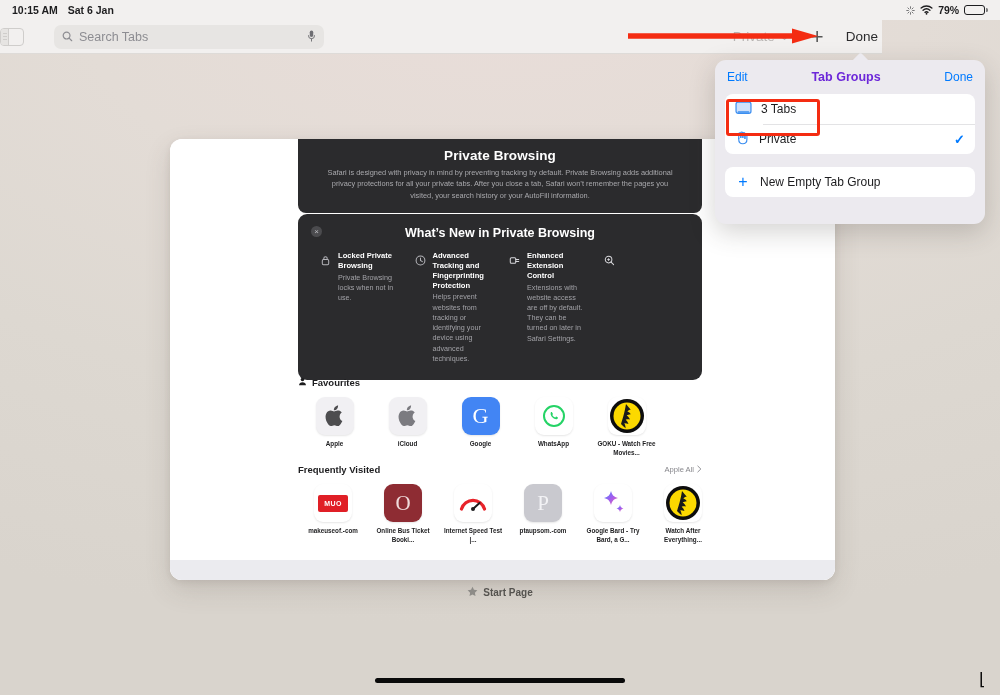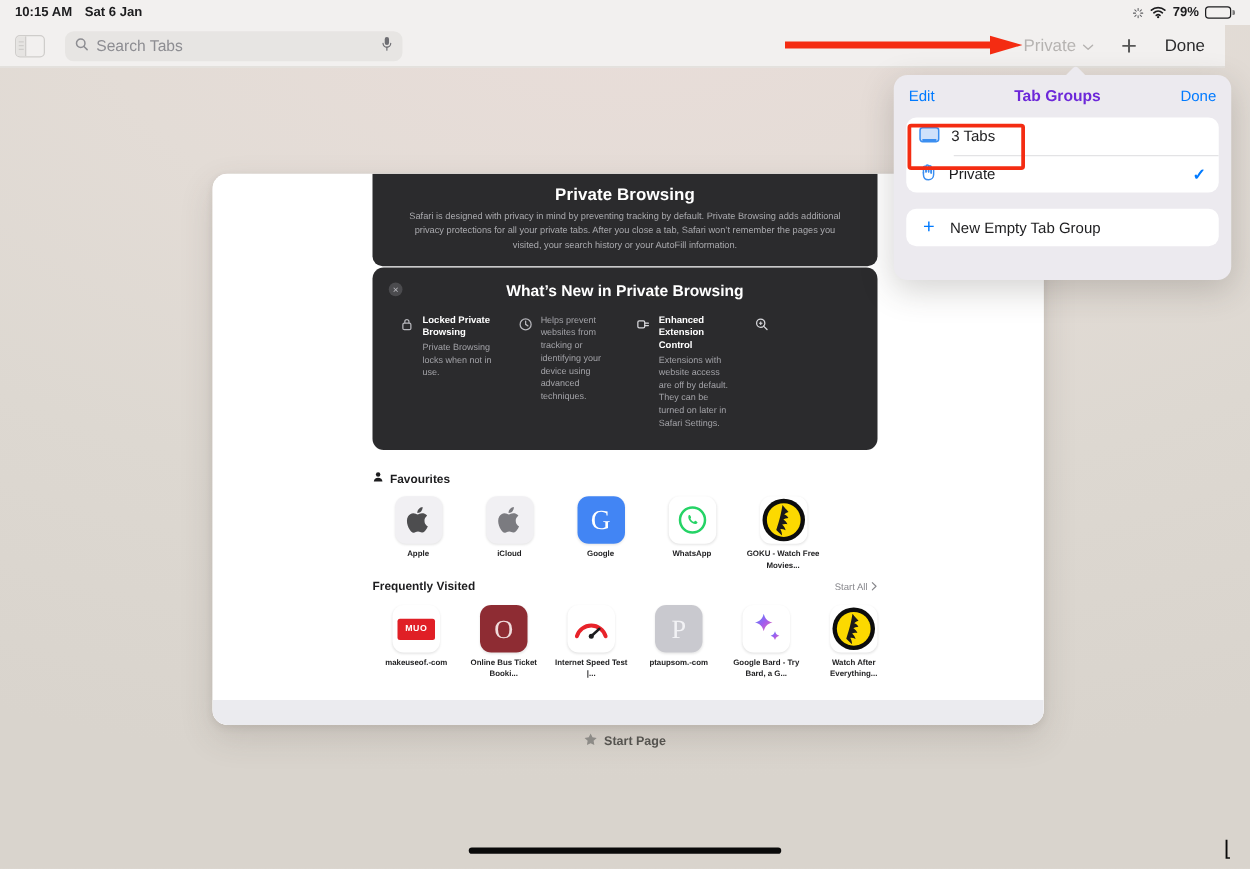--- a/index.html
+++ b/index.html
@@ -36,23 +36,23 @@
     border-radius: 3px; padding: 1.2px; position: relative;
   }
   .battery-fill { height: 100%; width: 79%; background: #1d1d1f; border-radius: 1.3px; }
   .battery-cap {
     width: 1.8px; height: 4px; background: #1d1d1f; opacity:.55;
     border-radius: 0 1.5px 1.5px 0; margin-left: 1px;
   }
 
   
   #toolbar {
-    position: absolute; left: 0; top: 20px; width: 980px; height: 34px;
+    position: absolute; left: 0; top: 20px; width: 882px; height: 34px;
     background: #f2f0ef;
-    display: flex; align-items: center; padding: 0 12px; gap: 0;
+    display: flex; align-items: center; padding: 0 0; gap: 14px;
     border-bottom: 0.5px solid #dedbd8;
   }
   #sidebar-toggle {
     width: 24px; height: 18px; flex: none;
     border: 1.6px solid #cfcdcb; border-radius: 4px;
     display: flex; overflow: hidden;
   }
   #sidebar-toggle .st-left {
     width: 8px; background: #e6e4e2; border-right: 1.6px solid #cfcdcb;
     display: flex; flex-direction: column; justify-content: center;
@@ -320,20 +320,21 @@
         </div>
 
         <div class="wn-item">
           <span class="wn-ico">
             <svg width="11" height="11" viewBox="0 0 12 12">
                 <circle cx="6" cy="6" r="4.8" fill="none" stroke="#b6b6bb" stroke-width="1.1"></circle>
                 <path d="M6 3.2V6l2 1.3" fill="none" stroke="#b6b6bb" stroke-width="1.1" stroke-linecap="round"></path>
               </svg>
           </span>
           <div>
+            <div class="wn-title">Advanced Tracking and Fingerprinting Protection</div>
             <div class="wn-desc">Helps prevent websites from tracking or identifying your device using advanced techniques.</div>
           </div>
         </div>
 
         <div class="wn-item">
           <span class="wn-ico">
             <svg width="11" height="11" viewBox="0 0 12 12">
                 <rect x="1.4" y="3" width="6" height="6" rx="1.2" fill="none" stroke="#d8d8dc" stroke-width="1.1"></rect>
                 <path d="M7.4 5h3.2M7.4 7h3.2" stroke="#d8d8dc" stroke-width="1.1" stroke-linecap="round"></path>
               </svg>
@@ -413,21 +414,21 @@
               <path d="M17 6c2 2.5 3.5 4 4.8 5.6-1.5.4-2.6 1-3.4 2 1.5.6 2.6 1.4 3.3 2.7-1.7.1-3 .5-4 1.3 1.5 1 2.6 2.2 3.2 3.8-1.7-.3-3-.2-4.2.3 1.4 1.3 2.3 2.7 2.8 4.4-1.5-.6-2.8-.9-4.2-.8.9 1.6 1.3 3.2 1.3 5-1.6-1.5-3.1-2.8-4.6-4.3 1.5-4.8 3.3-9.7 5-20z" fill="#1a1a1a"></path>
             </svg>
         </div>
         <div class="label">GOKU - Watch Free Movies...</div>
       </div>
     </div>
 
     <div class="section-row" style="top:325px;">
       <div class="section-title">Frequently Visited</div>
       <div class="show-all">
-        <span>Start All</span>
+        <span>Apple All</span>
         <span>
           <svg width="5" height="8" viewBox="0 0 6 9">
               <path d="M1 1l3.6 3.5L1 8" fill="none" stroke="#86868b" stroke-width="1.1" stroke-linecap="round" stroke-linejoin="round"></path>
             </svg>
         </span>
       </div>
     </div>
 
     <div class="tile-row" style="top:345px;">
       <div class="tile">

